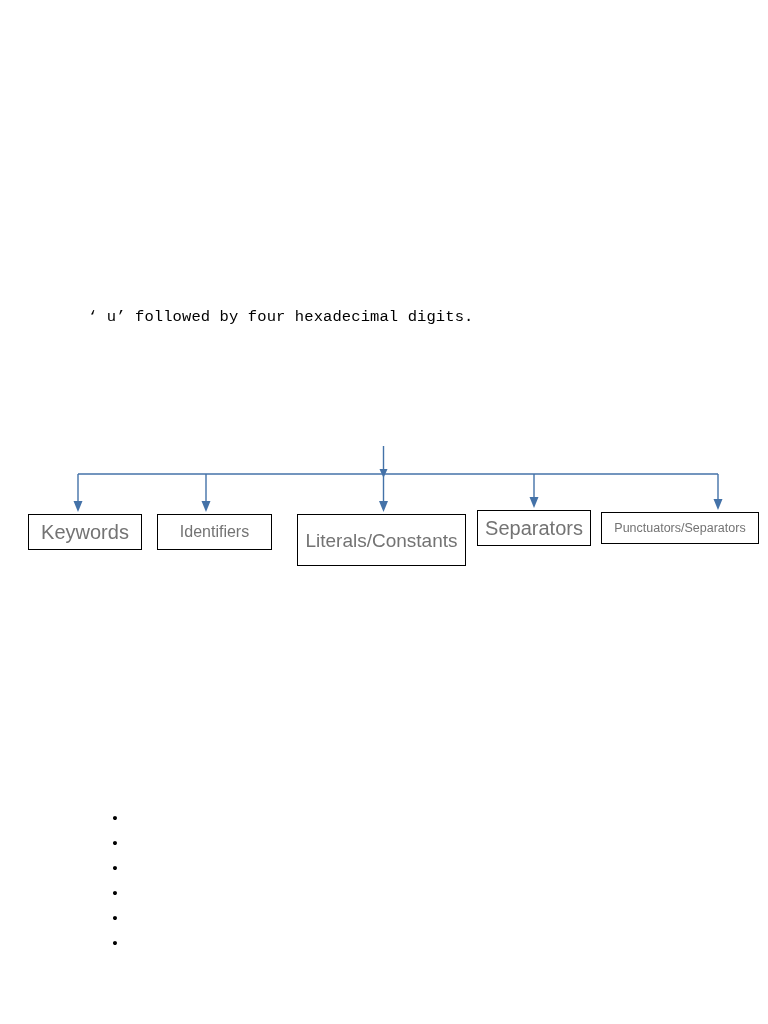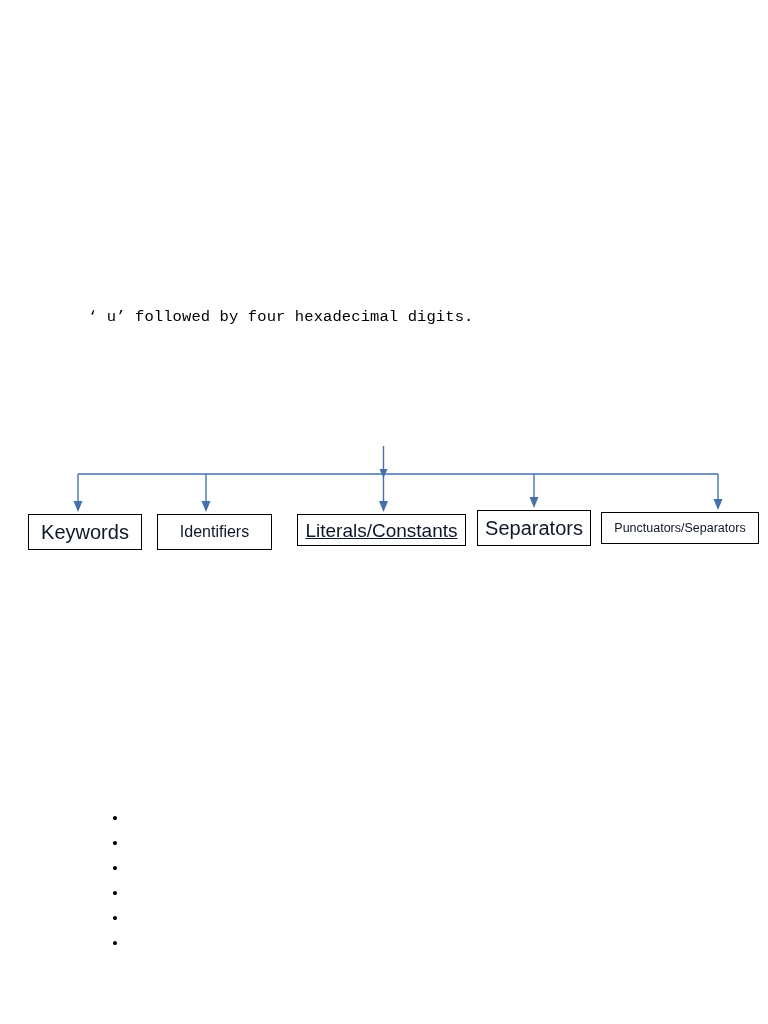--- a/index.html
+++ b/index.html
@@ -43,35 +43,34 @@
 
   
   .node-box {
     position: absolute;
     border: 1px solid #000000;
     background: #ffffff;
     box-sizing: border-box;
     display: flex;
     align-items: center;
     justify-content: center;
-    color: #0f172a;
+    color: #737373;
     line-height: 1;
   }
   .node-keywords {
     left: 28px;  top: 74px;  width: 114px; height: 36px;
     font-size: 20px;
   }
   .node-identifiers {
     left: 157px; top: 74px;  width: 115px; height: 36px;
     font-size: 16px;
   }
   .node-literals {
-    left: 297px; top: 74px;  width: 169px; height: 32px;
+    left: 297px; top: 74px;  width: 169px; height: 52px;
     font-size: 19px;
-    text-decoration: underline;
   }
   .node-operators {
     left: 477px; top: 70px;  width: 114px; height: 36px;
     font-size: 20px;
   }
   .node-punctuators {
     left: 601px; top: 72px;  width: 158px; height: 32px;
     font-size: 12.5px;
   }
 

